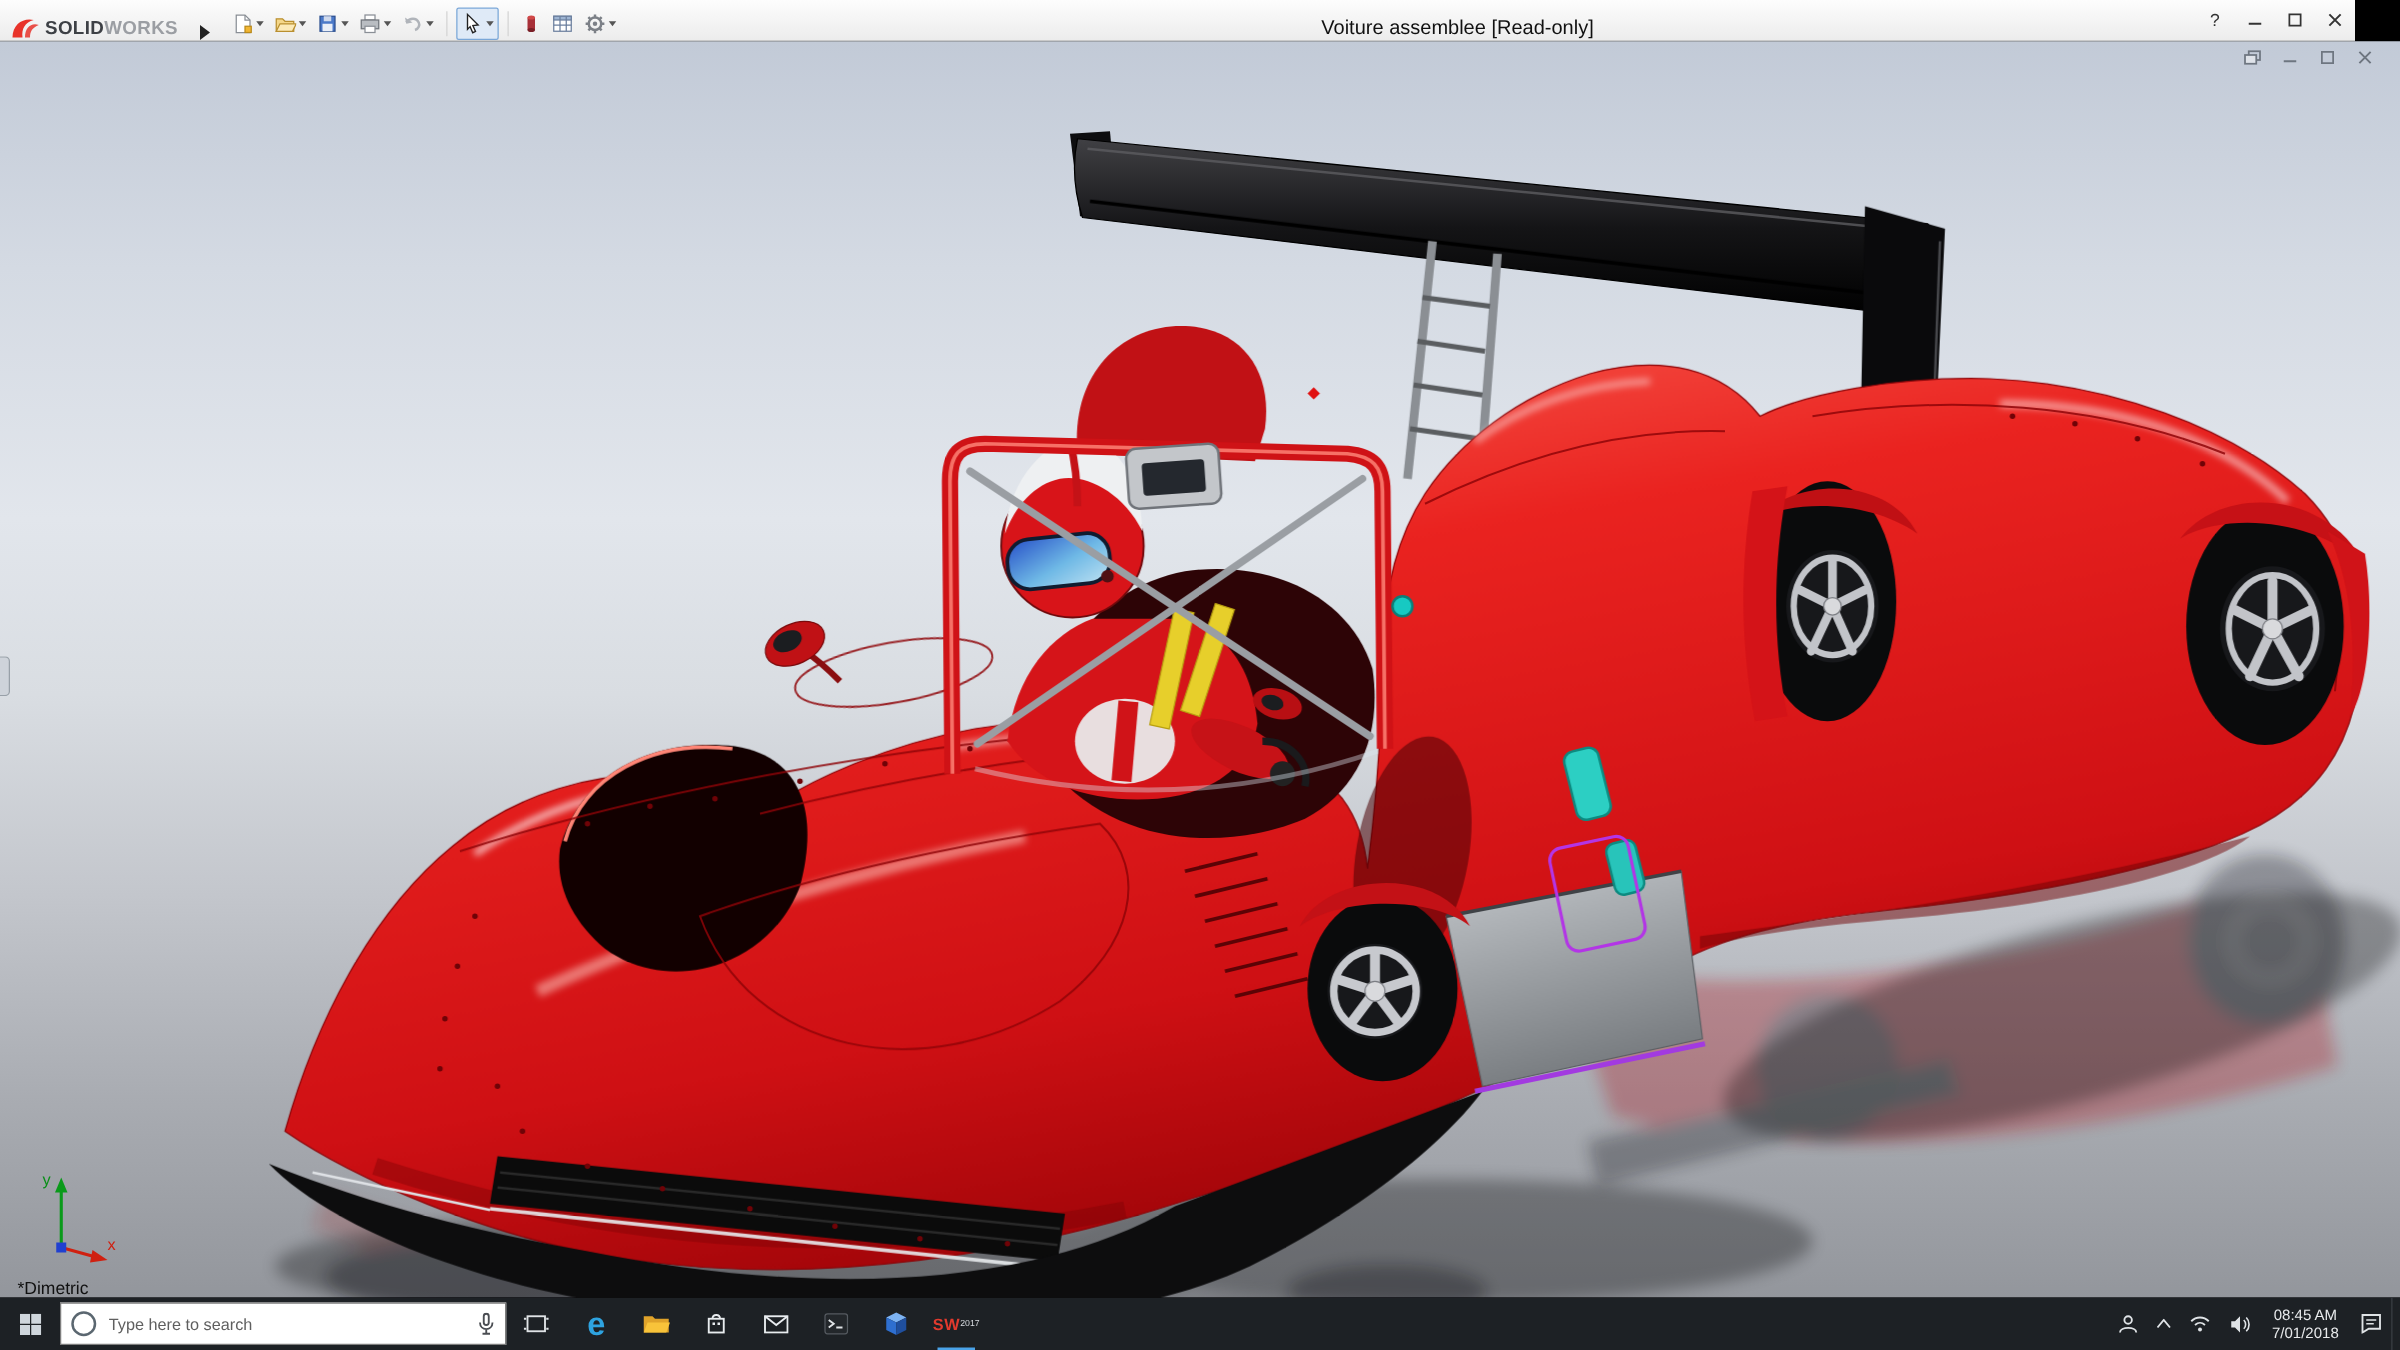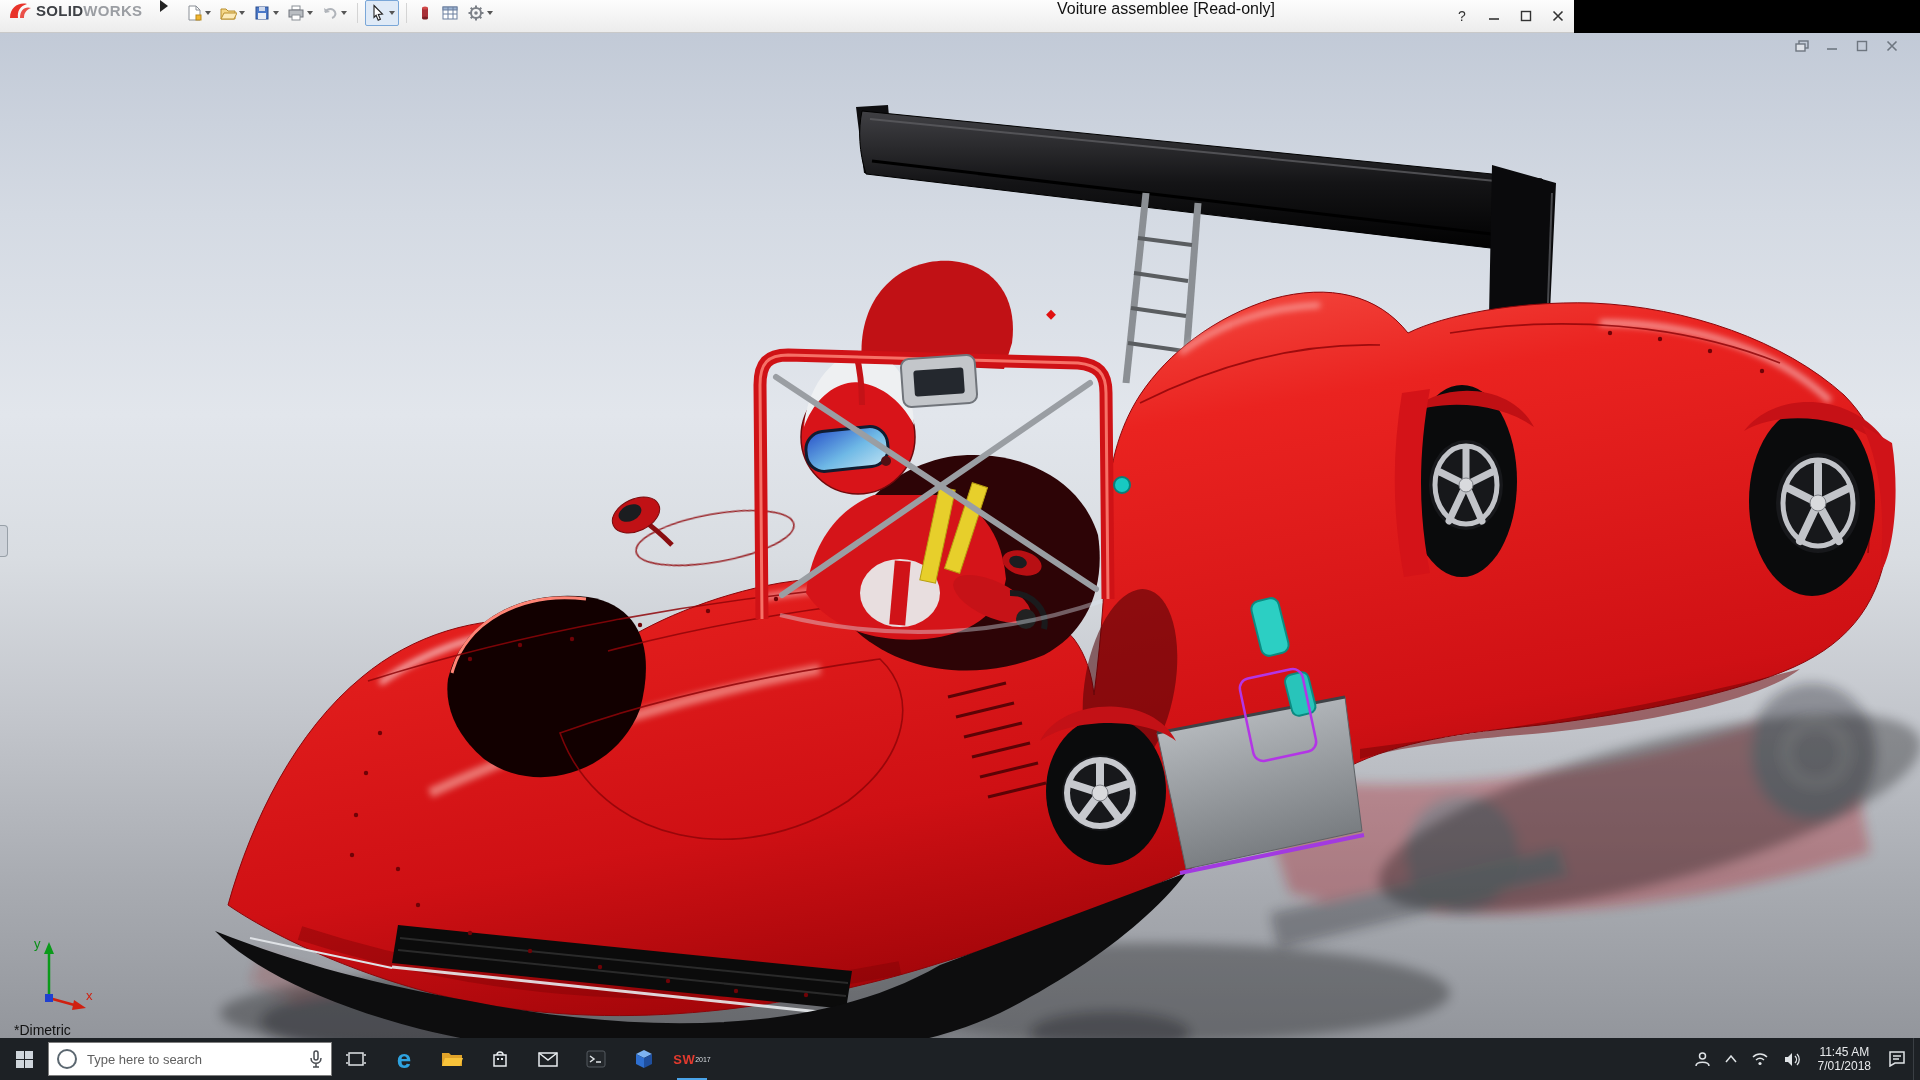--- a/index.html
+++ b/index.html
@@ -1,20 +1,20 @@
 <!DOCTYPE html>
 <html><head>
 <meta charset="utf-8">
 <style>
   html,body{margin:0;padding:0;width:1920px;height:1080px;overflow:hidden;
     font-family:"Liberation Sans",sans-serif;background:#000;}
   
-  .titlebar{position:absolute;top:0;left:0;width:1574px;height:33px;
+  .titlebar{position:absolute;top:0;left:0;width:1884px;height:33px;
     background:linear-gradient(#fdfdfd,#ececec);border-bottom:1px solid #c9c9c9;
-    display:flex;align-items:flex-start;box-sizing:border-box;z-index:30;}
+    display:flex;align-items:flex-end;box-sizing:border-box;z-index:30;}
   .brand{display:flex;align-items:center;gap:4px;padding:0 10px 0 8px;}
   .brand-text{font-size:15px;letter-spacing:.3px;}
   .brand-bold{font-weight:bold;color:#3d4045;}
   .brand-light{font-weight:bold;color:#9b9ea3;}
   .flyout{width:0;height:0;border-left:8px solid #222;border-top:6px solid transparent;
     border-bottom:6px solid transparent;margin:0 14px 0 8px;cursor:pointer;}
   .tb-tools{display:flex;align-items:center;gap:2px;}
   .tbtn{display:flex;align-items:center;padding:3px 3px;border-radius:2px;cursor:pointer;}
   .tbtn svg{display:block;}
   .caret{width:0;height:0;border-top:4px solid #555;border-left:3.5px solid transparent;
@@ -37,21 +37,21 @@
   .splitter{position:absolute;left:0;top:492px;width:7px;height:30px;background:#ced3da;
     border:1px solid #98a0a8;border-left:none;border-radius:0 4px 4px 0;cursor:pointer;z-index:5;}
   .view-label{position:absolute;left:14px;bottom:0px;font-size:14px;font-weight:normal;
     color:#111;z-index:5;}
   .triad{position:absolute;left:16px;bottom:22px;z-index:5;}
   
   .taskbar{position:absolute;bottom:0;left:0;width:1920px;height:42px;background:#1d2125;
     display:flex;align-items:center;z-index:30;}
   .task-btn{width:48px;height:42px;display:flex;align-items:center;justify-content:center;
     cursor:pointer;position:relative;}
-  .searchbox{width:284px;height:34px;background:#fff;border:1px solid #7e7e7e;
+  .searchbox{width:357px;height:34px;background:#fff;border:1px solid #7e7e7e;
     display:flex;align-items:center;gap:8px;padding:0 8px;box-sizing:border-box;cursor:text;}
   .search-ring{width:16px;height:16px;border:2px solid #5b6770;border-radius:50%;flex:0 0 auto;}
   .search-input{flex:1;border:none;outline:none;font-size:13px;color:#444;
     font-family:"Liberation Sans",sans-serif;background:transparent;}
   .search-input::placeholder{color:#5f5f5f;opacity:1;}
   .tray{margin-left:auto;display:flex;align-items:center;height:100%;}
   .tray-btn{height:42px;display:flex;align-items:center;justify-content:center;
     cursor:pointer;padding:0 7px;}
   .clock{color:#e8eaec;font-size:12px;line-height:14px;text-align:center;
     padding:0 10px;cursor:default;}
@@ -547,21 +547,21 @@
         <circle cx="9" cy="11.5" r="1.6" fill="#dfe3e6"></circle>
       </svg>
     </div>
     <div class="tray-btn">
       <svg width="18" height="15" viewBox="0 0 18 15">
         <path d="M2,5 h3 l4,-4 v13 l-4,-4 h-3 z" fill="#dfe3e6"></path>
         <path d="M12,4 C14,6 14,9 12,11 M14,2 C17,5 17,10 14,13" fill="none" stroke="#dfe3e6" stroke-width="1.3"></path>
       </svg>
     </div>
     <div class="clock">
-      <div>11:45 AM</div>
+      <div>08:45 AM</div>
       <div>7/01/2018</div>
     </div>
     <div class="tray-btn">
       <svg width="18" height="16" viewBox="0 0 18 16">
         <path d="M2,1 h14 v11 h-9 l-5,3 z" fill="none" stroke="#dfe3e6" stroke-width="1.5"></path>
         <path d="M5,5 H13 M5,8 H11" stroke="#dfe3e6" stroke-width="1.3"></path>
       </svg>
     </div>
     <div class="show-desktop"></div>
   </div>

